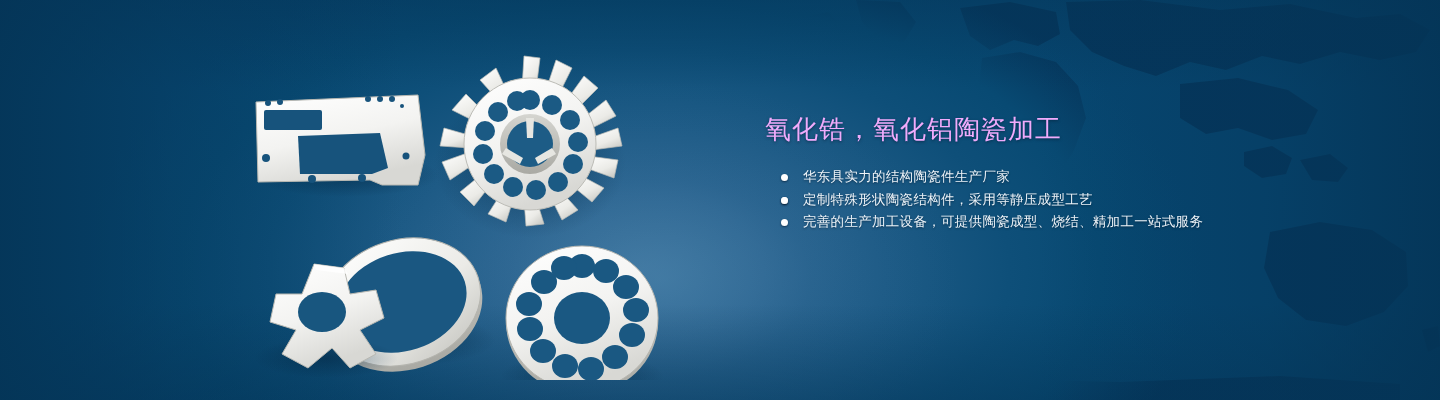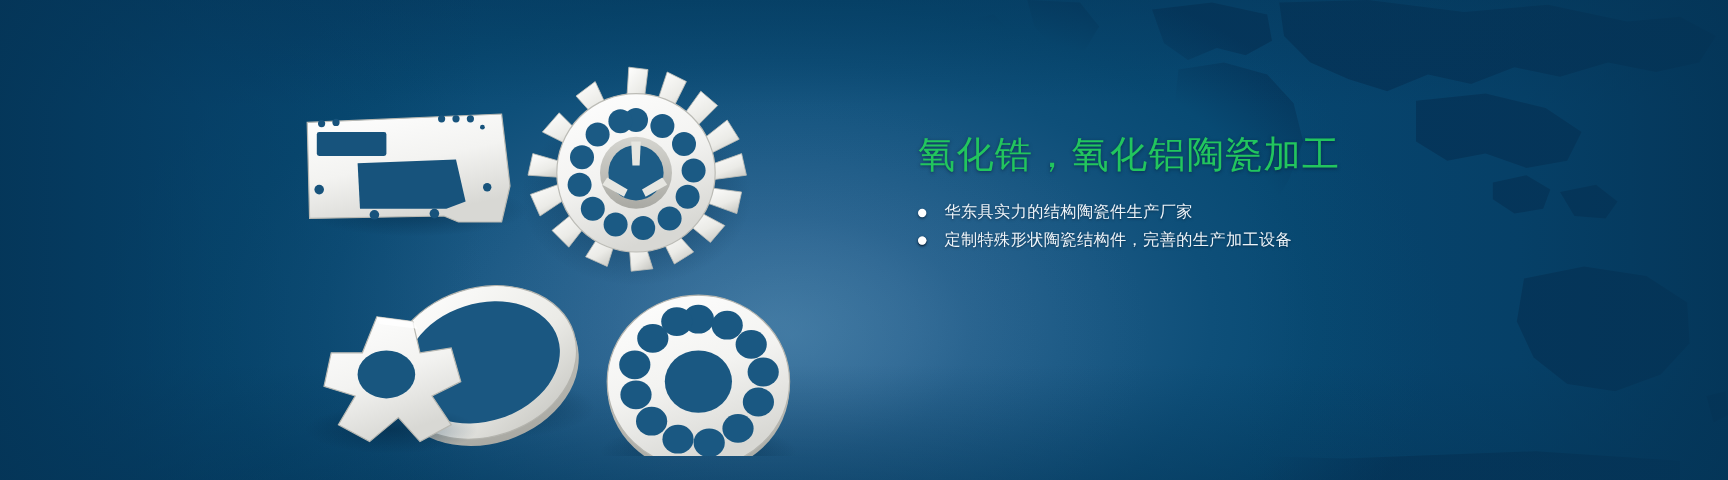--- a/index.html
+++ b/index.html
@@ -48,30 +48,30 @@
   .parts{
     position:absolute;left:230px;top:40px;width:500px;height:340px;
   }
   .parts svg{display:block;width:100%;height:100%;}
 
   
   .copy{
     position:absolute;left:765px;top:108px;width:620px;
   }
   .headline{
-    color:#22c55e;
-    font-size:31px;
+    color:#f0abfc;
+    font-size:26px;
     line-height:42px;
     letter-spacing:1px;
     font-weight:400;
     margin:0 0 16px 0;
     text-shadow:0 1px 3px rgba(0,20,40,.55);
     white-space:nowrap;
   }
-  .bullets{list-style:none;margin:0;padding:0;}
+  .bullets{list-style:none;margin:16px;padding:0;}
   .bullet{
     position:relative;
     padding-left:22px;
     color:#eef4f9;
     font-size:13.5px;
     line-height:22.5px;
     letter-spacing:.3px;
     text-shadow:0 1px 2px rgba(0,18,36,.5);
     white-space:nowrap;
   }
@@ -258,18 +258,22 @@
     <ul class="bullets">
       <li class="bullet">
         <span class="dot"></span>
         <span>华东具实力的结构陶瓷件生产厂家</span>
       </li>
       <li class="bullet">
         <span class="dot"></span>
       </li>
       <li class="bullet">
         <span class="dot"></span>
-        <span>定制特殊形状陶瓷结构件，完善的生产加工设备</span>
+        <span>定制特殊形状陶瓷结构件，采用等静压成型工艺</span>
+      </li>
+      <li class="bullet">
+        <span class="dot"></span>
+        <span>完善的生产加工设备，可提供陶瓷成型、烧结、精加工一站式服务</span>
       </li>
     </ul>
   </div>
 
 </div>
 
 </body></html>

